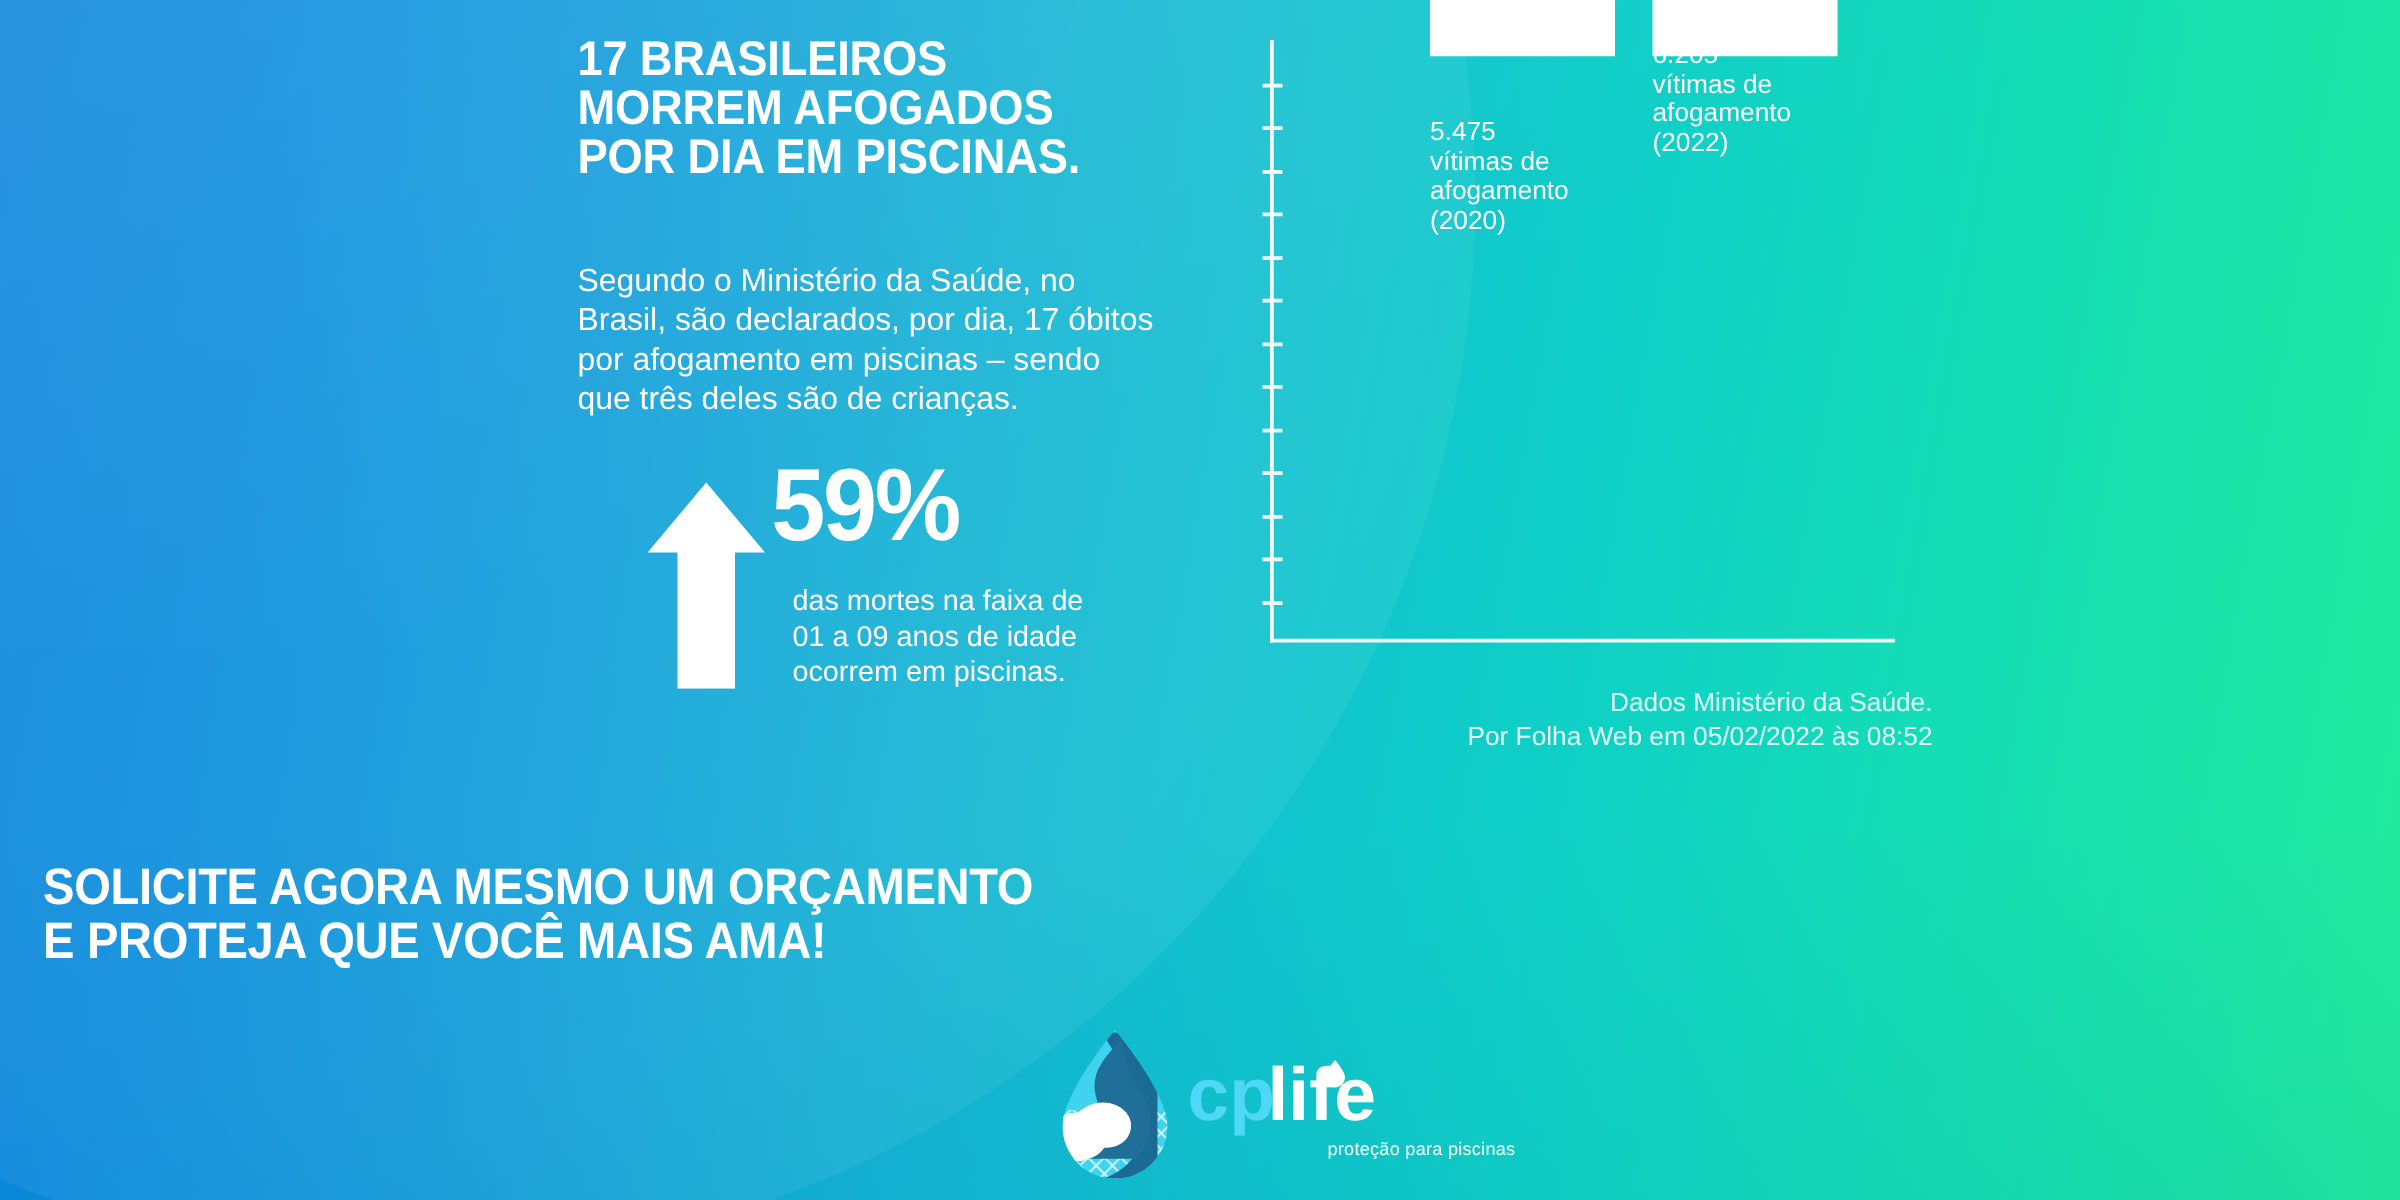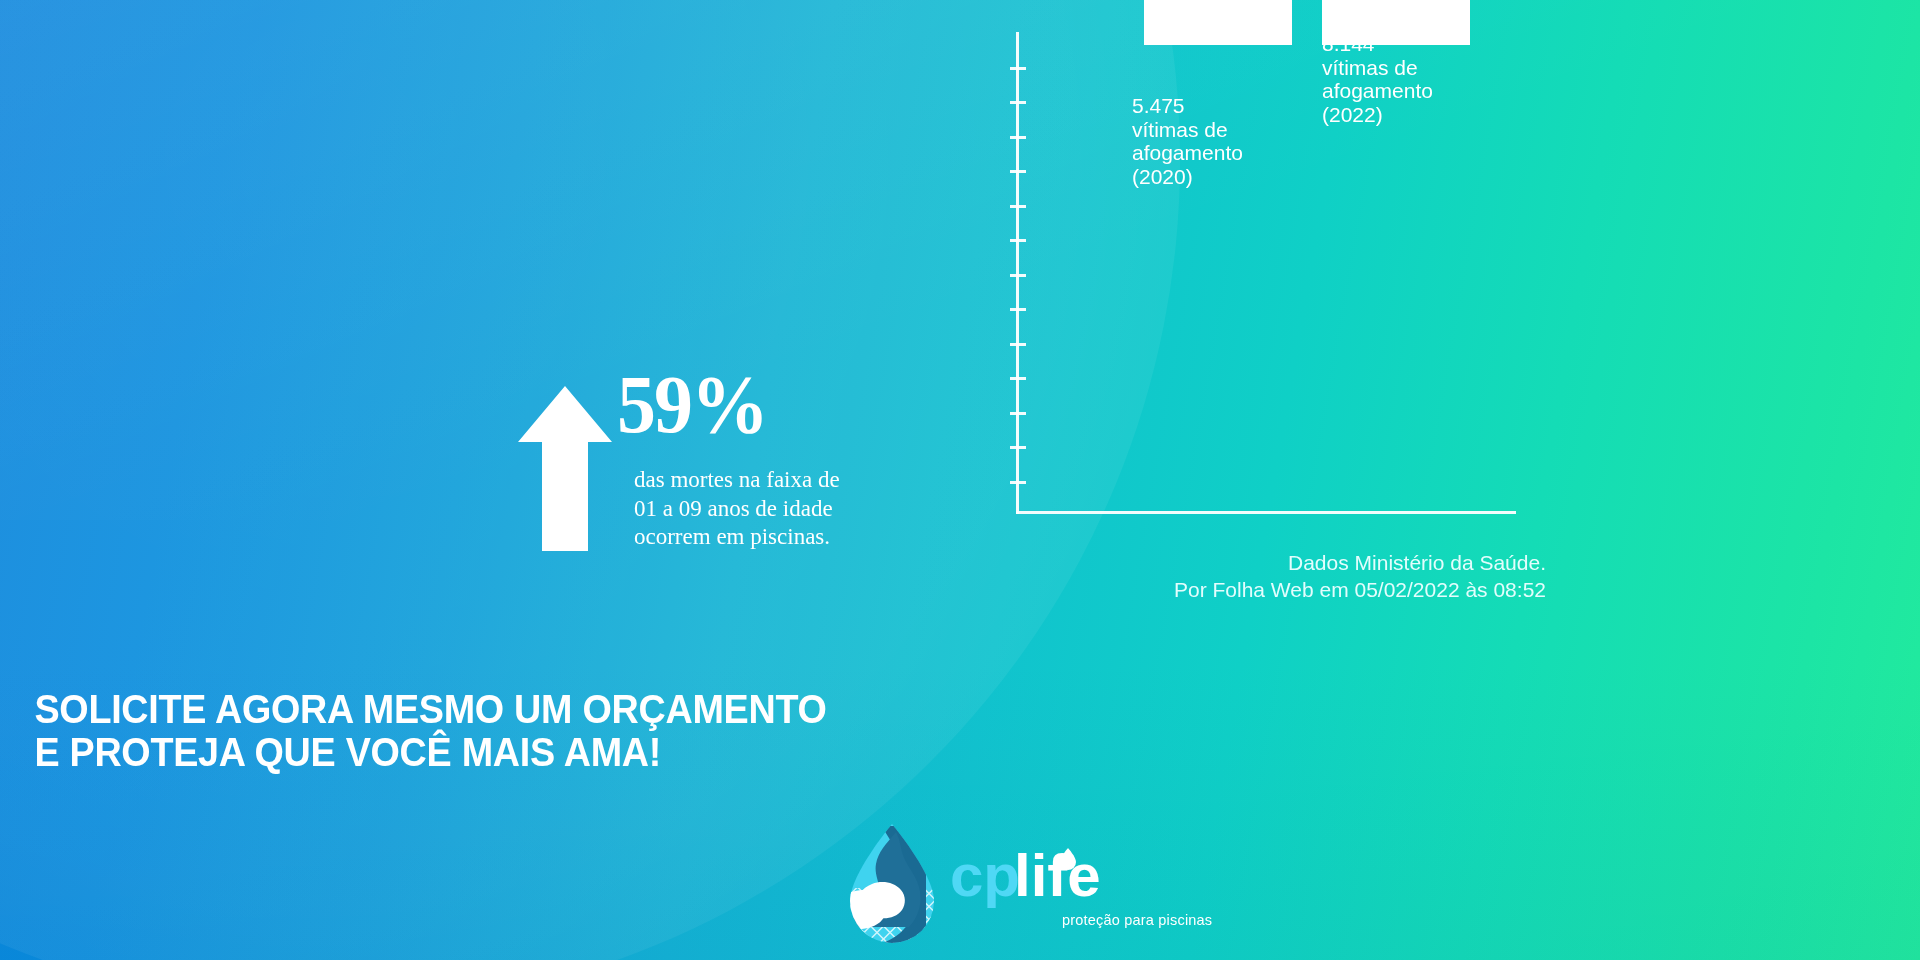--- a/index.html
+++ b/index.html
@@ -49,21 +49,21 @@
     transform:scaleX(0.93);transform-origin:left top;
     white-space:pre-line;
   }
   .lede{
     color:#ffffff;font-size:25.5px;line-height:1.23;margin:0;
     position:absolute;left:0;top:182px;width:510px;white-space:pre-line;
     font-weight:400;
   }
 
   
-  .stat-block{position:absolute;left:500px;top:408px;width:420px;height:190px;font-family:Liberation Serif, serif;}
+  .stat-block{position:absolute;left:500px;top:408px;width:420px;height:190px;}
   .arrow-icon{position:absolute;left:18px;top:-22px;width:94px;height:165px;}
   .pct{
     position:absolute;left:117px;top:-44px;
     color:#ffffff;font-weight:bold;font-size:82px;line-height:1;
     letter-spacing:-2px;transform:scaleX(0.95);transform-origin:left top;
   }
   .stat-caption{
     position:absolute;left:134px;top:58px;width:310px;
     color:#ffffff;font-size:23px;line-height:1.24;white-space:pre-line;
   }
@@ -102,20 +102,29 @@
 </style>
 </head>
 <body>
 
 <div id="poster">
 
   <div class="glow-circle"></div>
   <div class="glow-wash"></div>
   <div class="bottom-wash"></div>
 
+  <div class="left-col">
+    <h1 class="headline">17 BRASILEIROS
+MORREM AFOGADOS
+POR DIA EM PISCINAS.</h1>
+    <p class="lede">Segundo o Ministério da Saúde, no
+Brasil, são declarados, por dia, 17 óbitos
+por afogamento em piscinas – sendo
+que três deles são de crianças.</p>
+  </div>
 
   <div class="stat-block">
     <svg class="arrow-icon" viewBox="0 0 94 165">
       <polygon points="47,0 94,56 70,56 70,165 24,165 24,56 0,56" fill="#ffffff"></polygon>
     </svg>
     <div class="pct">59%</div>
     <div class="stat-caption">das mortes na faixa de
 01 a 09 anos de idade
 ocorrem em piscinas.</div>
   </div>
@@ -135,25 +144,25 @@
         <div class="tick" style="top: 315px;"></div>
         <div class="tick" style="top: 349px;"></div>
         <div class="tick" style="top: 384px;"></div>
         <div class="tick" style="top: 418px;"></div>
         <div class="tick" style="top: 453px;"></div>
       </div>
 
     <div class="bar" id="bar-0" style="left: 128px; width: 148px; height: 339.029px; background: rgb(255, 255, 255);"></div>
     <div class="bar" id="bar-1" style="left: 306px; width: 148px; height: 384.233px; background: rgb(255, 255, 255);"></div>
 
-    <div class="bar-label" id="barlabel-0" style="left:116px;top:66px;width:160px;">5.475
+    <div class="bar-label" id="barlabel-0" style="left:128px;top:66px;width:160px;">5.475
 vítimas de
 afogamento
 (2020)</div>
-    <div class="bar-label" id="barlabel-1" style="left:306px;top:4px;width:170px;">8.144
+    <div class="bar-label" id="barlabel-1" style="left:306px;top:4px;width:170px;">6.205
 vítimas de
 afogamento
 (2022)</div>
   </div>
 
   <div class="source">Dados Ministério da Saúde.
 Por Folha Web em 05/02/2022 às 08:52</div>
 
   <div class="cta"><span>SOLICITE AGORA MESMO UM ORÇAMENTO
 E PROTEJA QUE VOCÊ MAIS AMA!</span></div>

